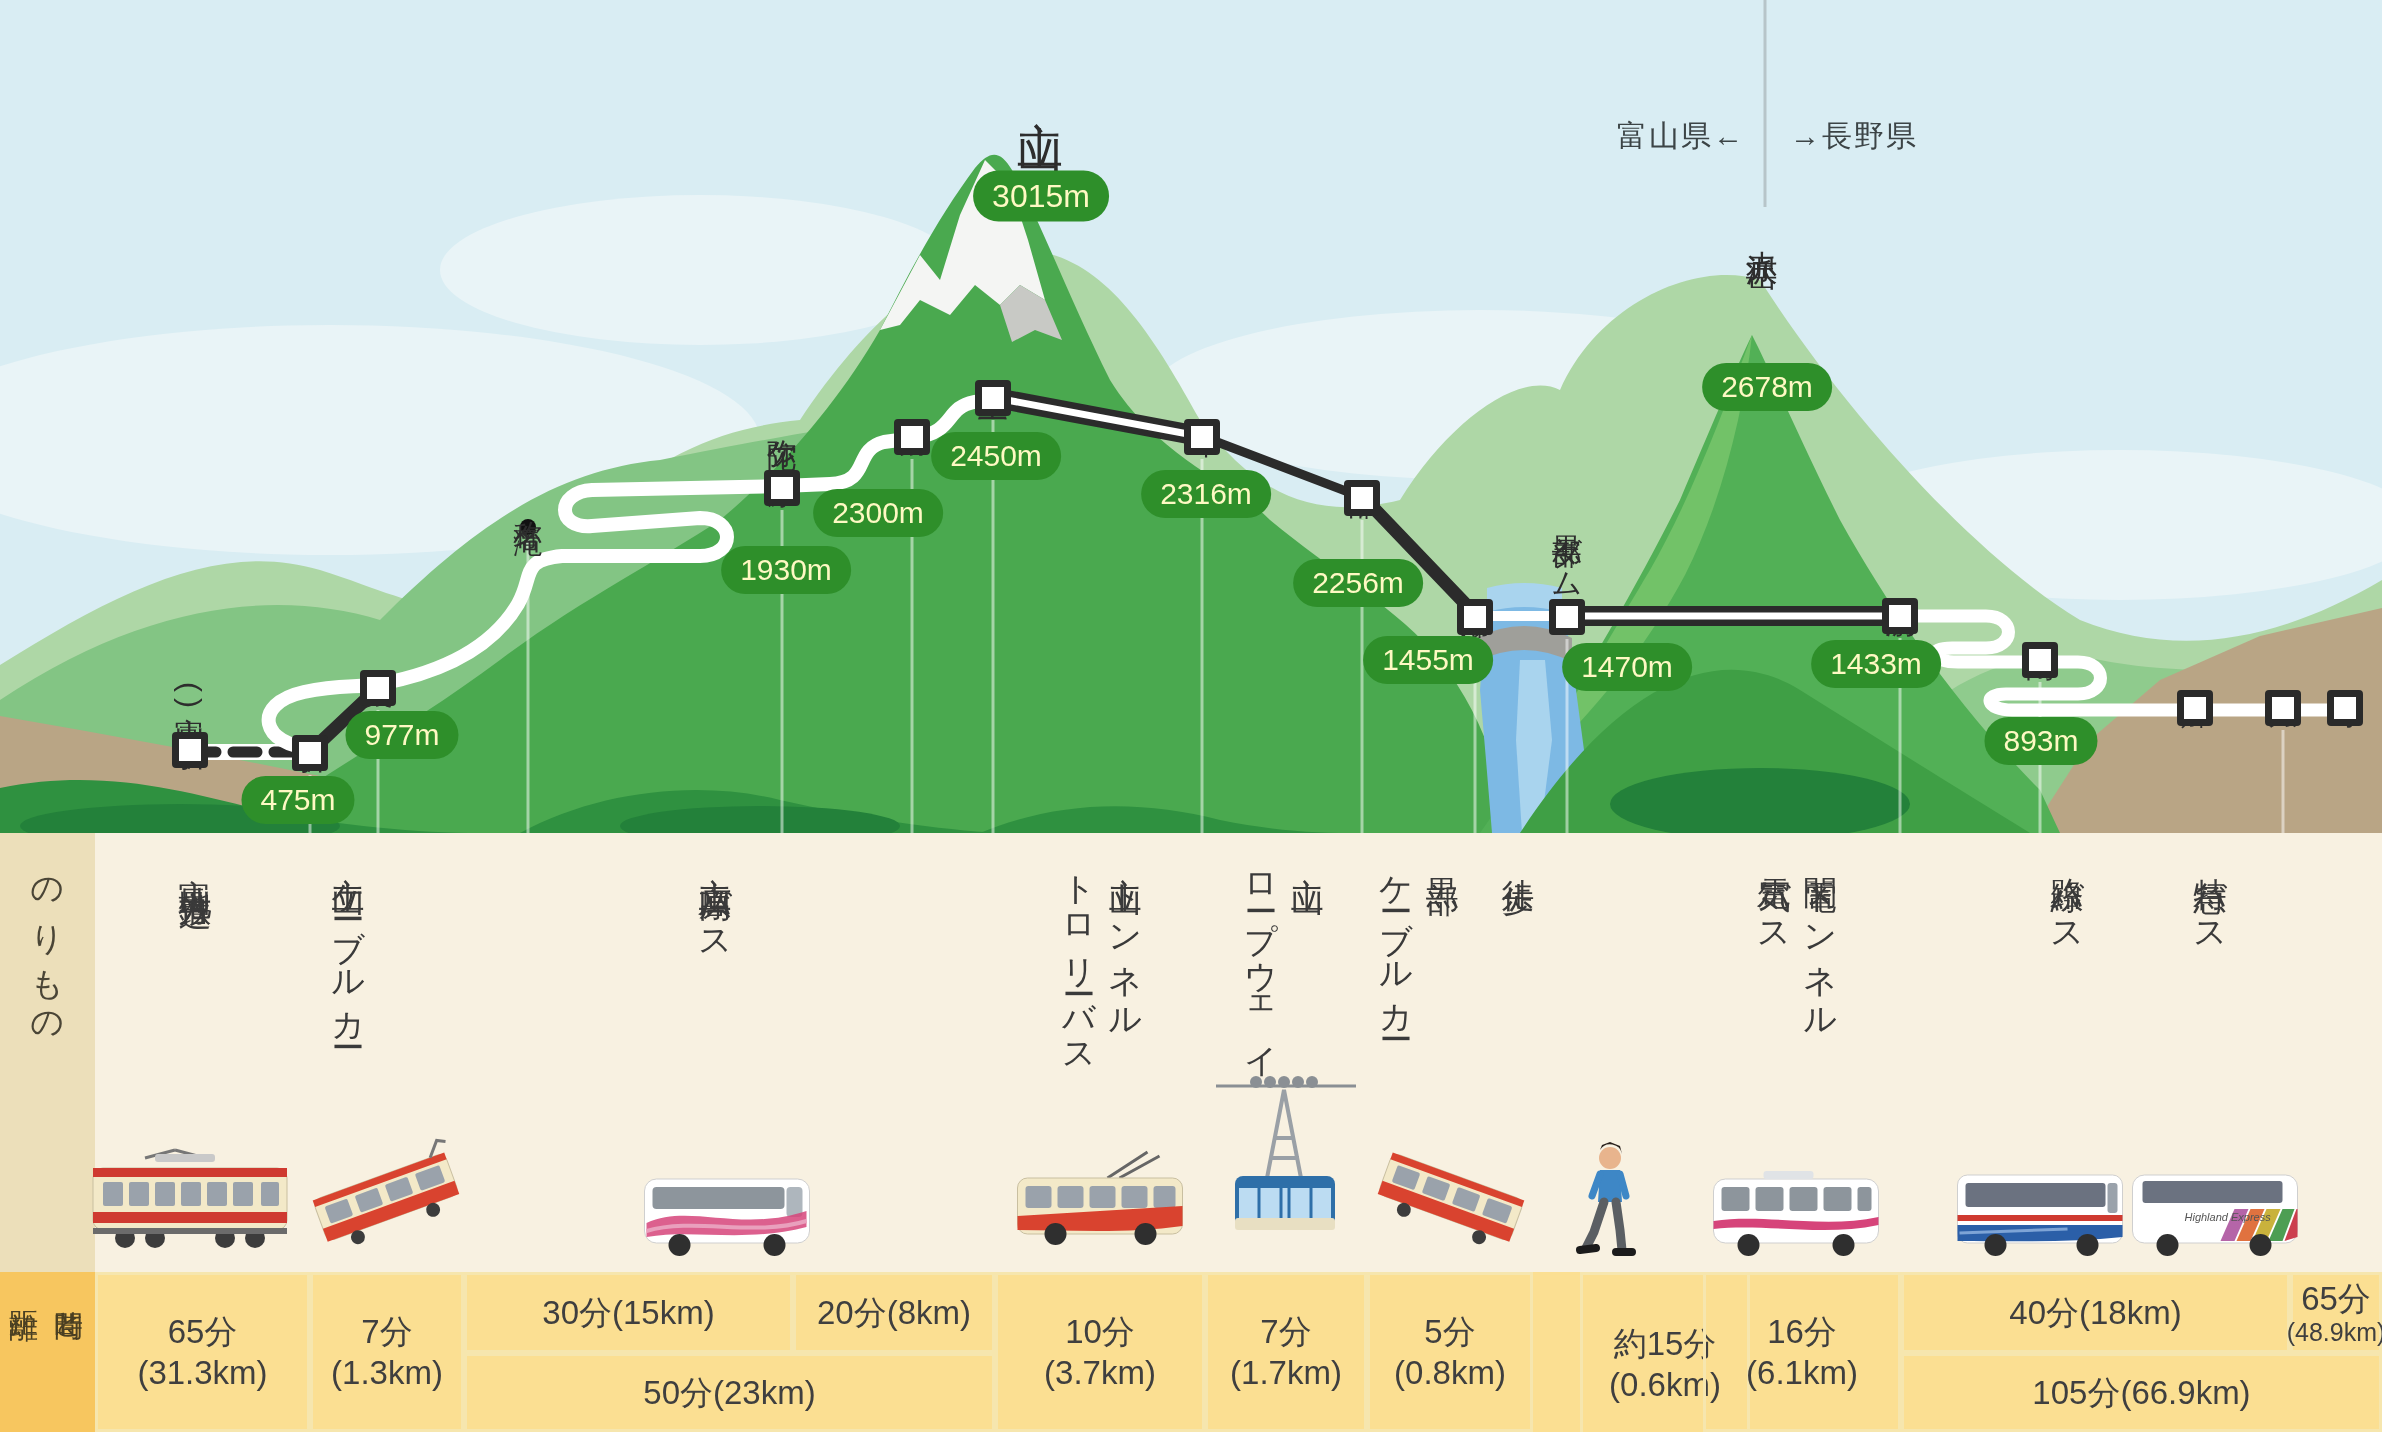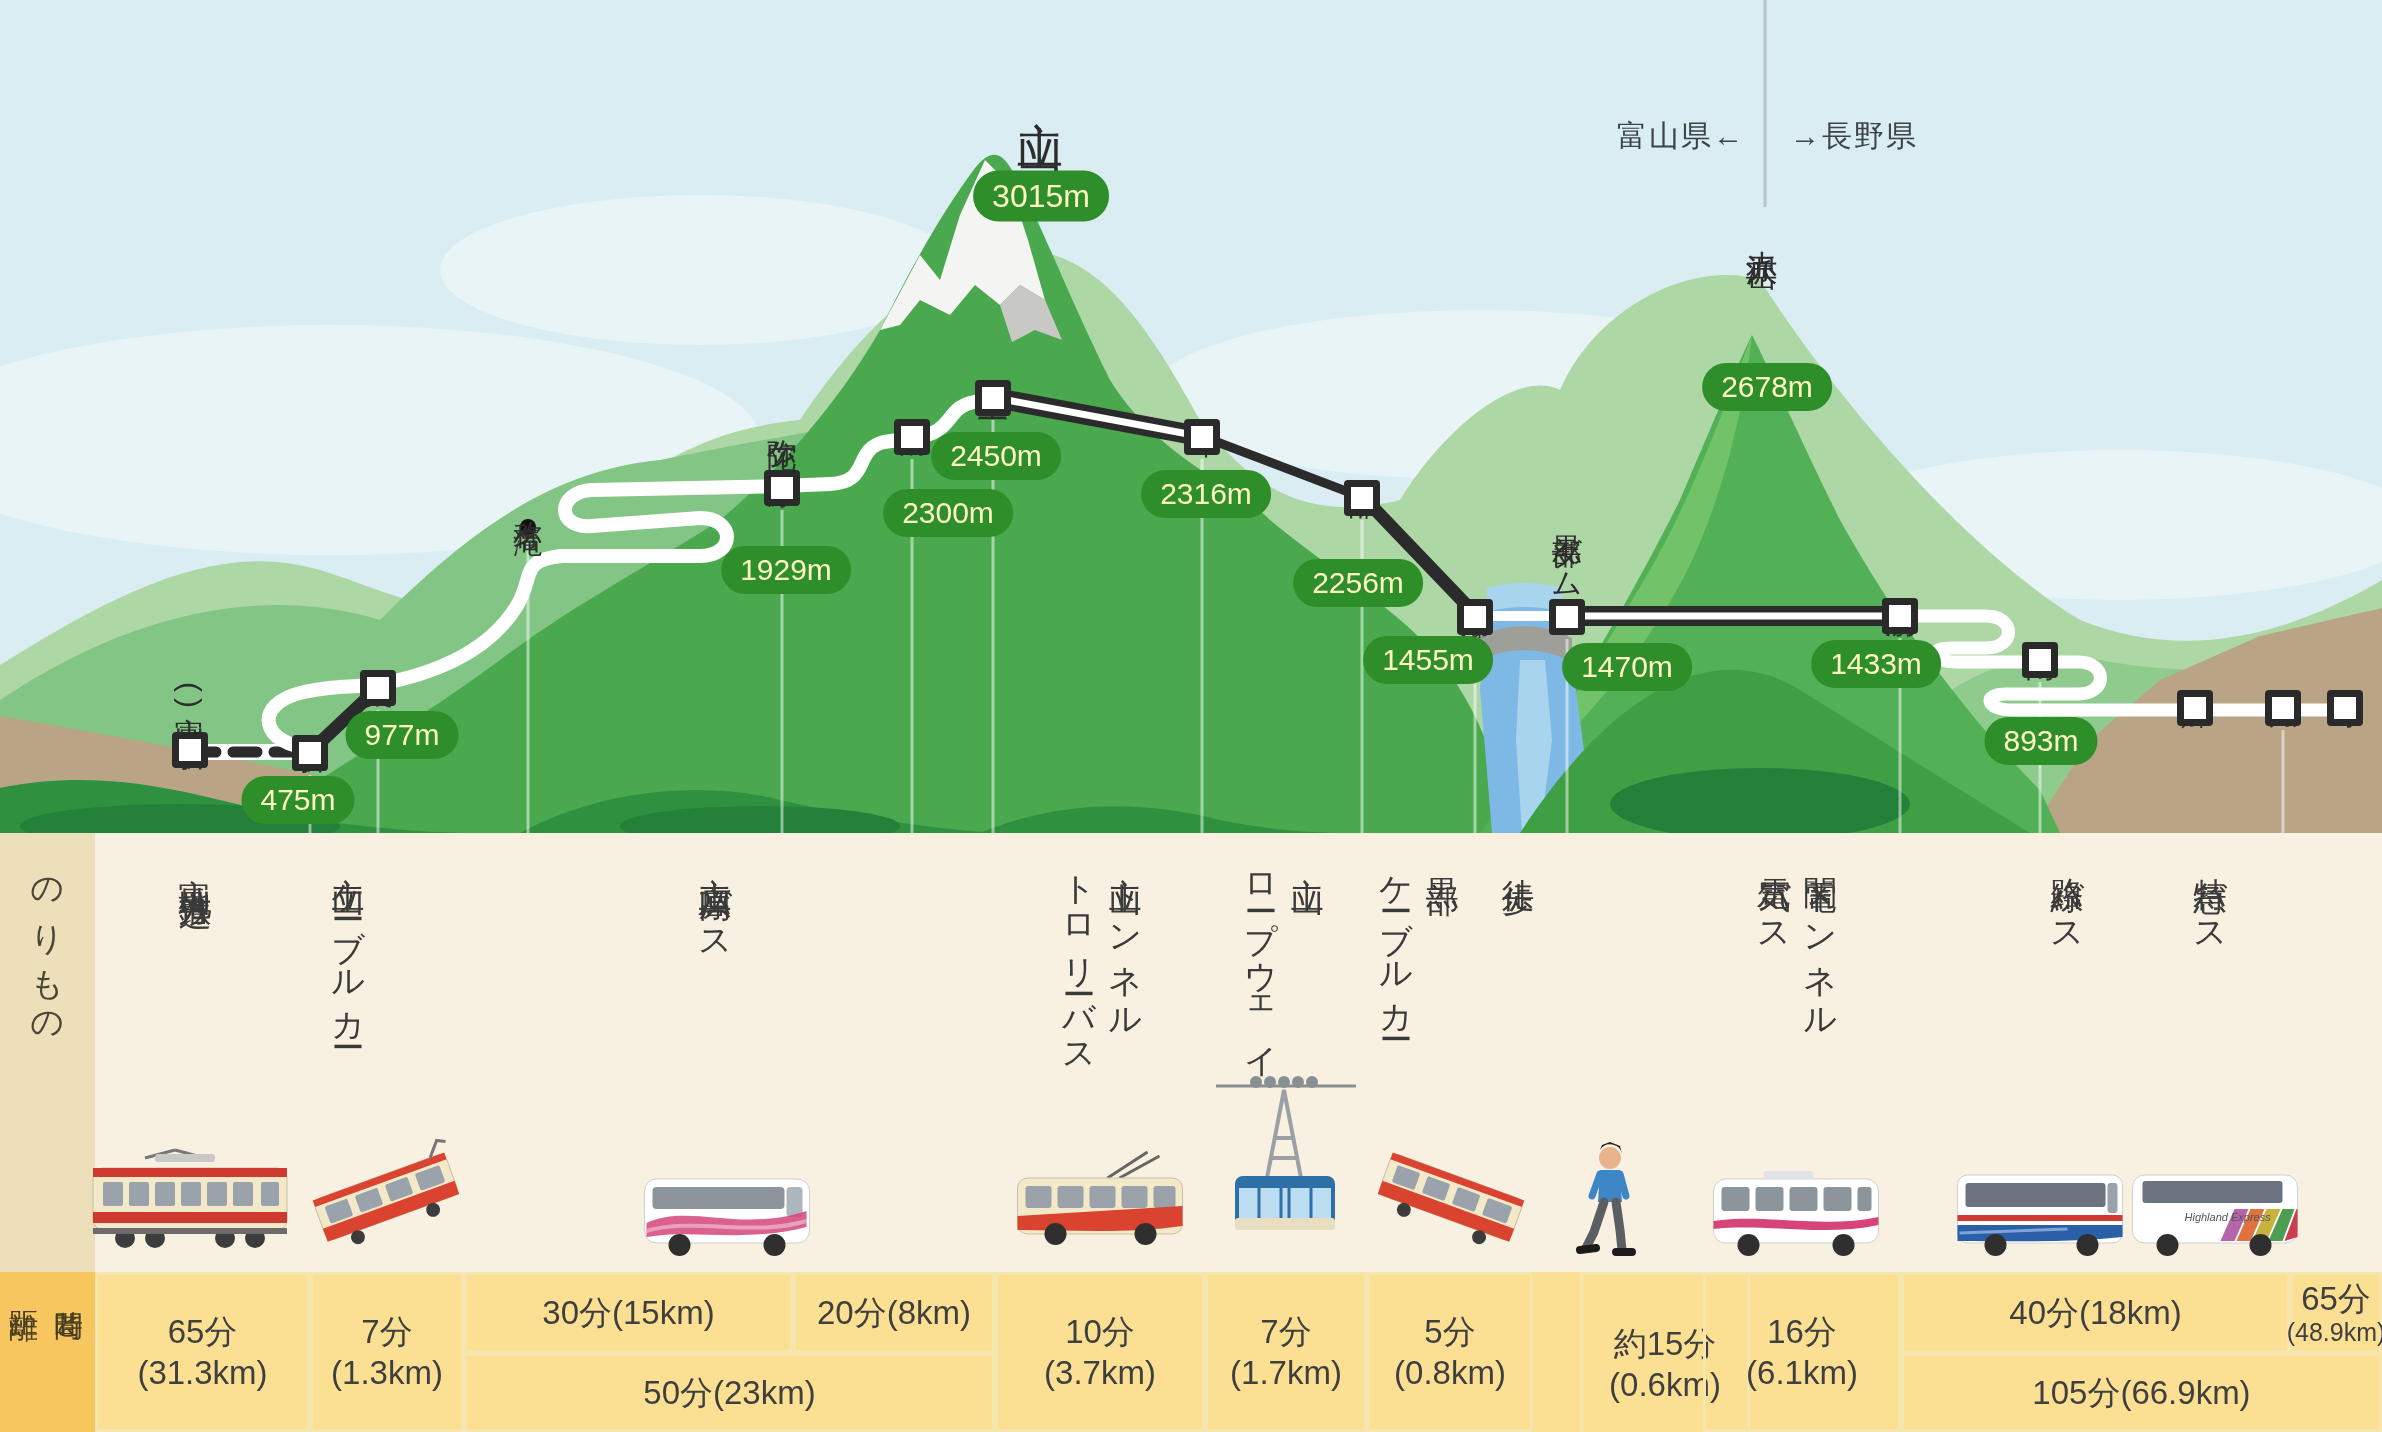--- a/index.html
+++ b/index.html
@@ -192,24 +192,24 @@
       <div class="vlabel st-label" style="left: 190px; bottom: 712px;">(富山)電鉄富山駅</div>
       <div class="sq" style="left: 190px; top: 750px;"></div>
       <div class="vlabel st-label" style="left: 310px; bottom: 709px;">立山駅</div>
       <div class="sq" style="left: 310px; top: 753px;"></div>
       <div class="badge" style="left: 298px; top: 800px;">475m</div>
       <div class="vlabel st-label" style="left: 378px; bottom: 774px;">美女平</div>
       <div class="sq" style="left: 378px; top: 688px;"></div>
       <div class="badge" style="left: 402px; top: 735px;">977m</div>
       <div class="vlabel st-label" style="left: 782px; bottom: 974px;">弥陀ケ原</div>
       <div class="sq" style="left: 782px; top: 488px;"></div>
-      <div class="badge" style="left: 786px; top: 570px;">1929m</div>
+      <div class="badge" style="left: 786px; top: 570px;">1930m</div>
       <div class="vlabel st-label" style="left: 912px; bottom: 1025px;">天狗平</div>
       <div class="sq" style="left: 912px; top: 437px;"></div>
-      <div class="badge" style="left: 948px; top: 513px;">2300m</div>
+      <div class="badge" style="left: 878px; top: 513px;">2300m</div>
       <div class="vlabel st-label" style="left: 993px; bottom: 1064px;">室堂</div>
       <div class="sq" style="left: 993px; top: 398px;"></div>
       <div class="badge" style="left: 996px; top: 456px;">2450m</div>
       <div class="vlabel st-label" style="left: 1202px; bottom: 1025px;">大観峰</div>
       <div class="sq" style="left: 1202px; top: 437px;"></div>
       <div class="badge" style="left: 1206px; top: 494px;">2316m</div>
       <div class="vlabel st-label" style="left: 1362px; bottom: 964px;">黒部平</div>
       <div class="sq" style="left: 1362px; top: 498px;"></div>
       <div class="badge" style="left: 1358px; top: 583px;">2256m</div>
       <div class="vlabel st-label" style="left: 1475px; bottom: 845px;">黒部湖</div>

